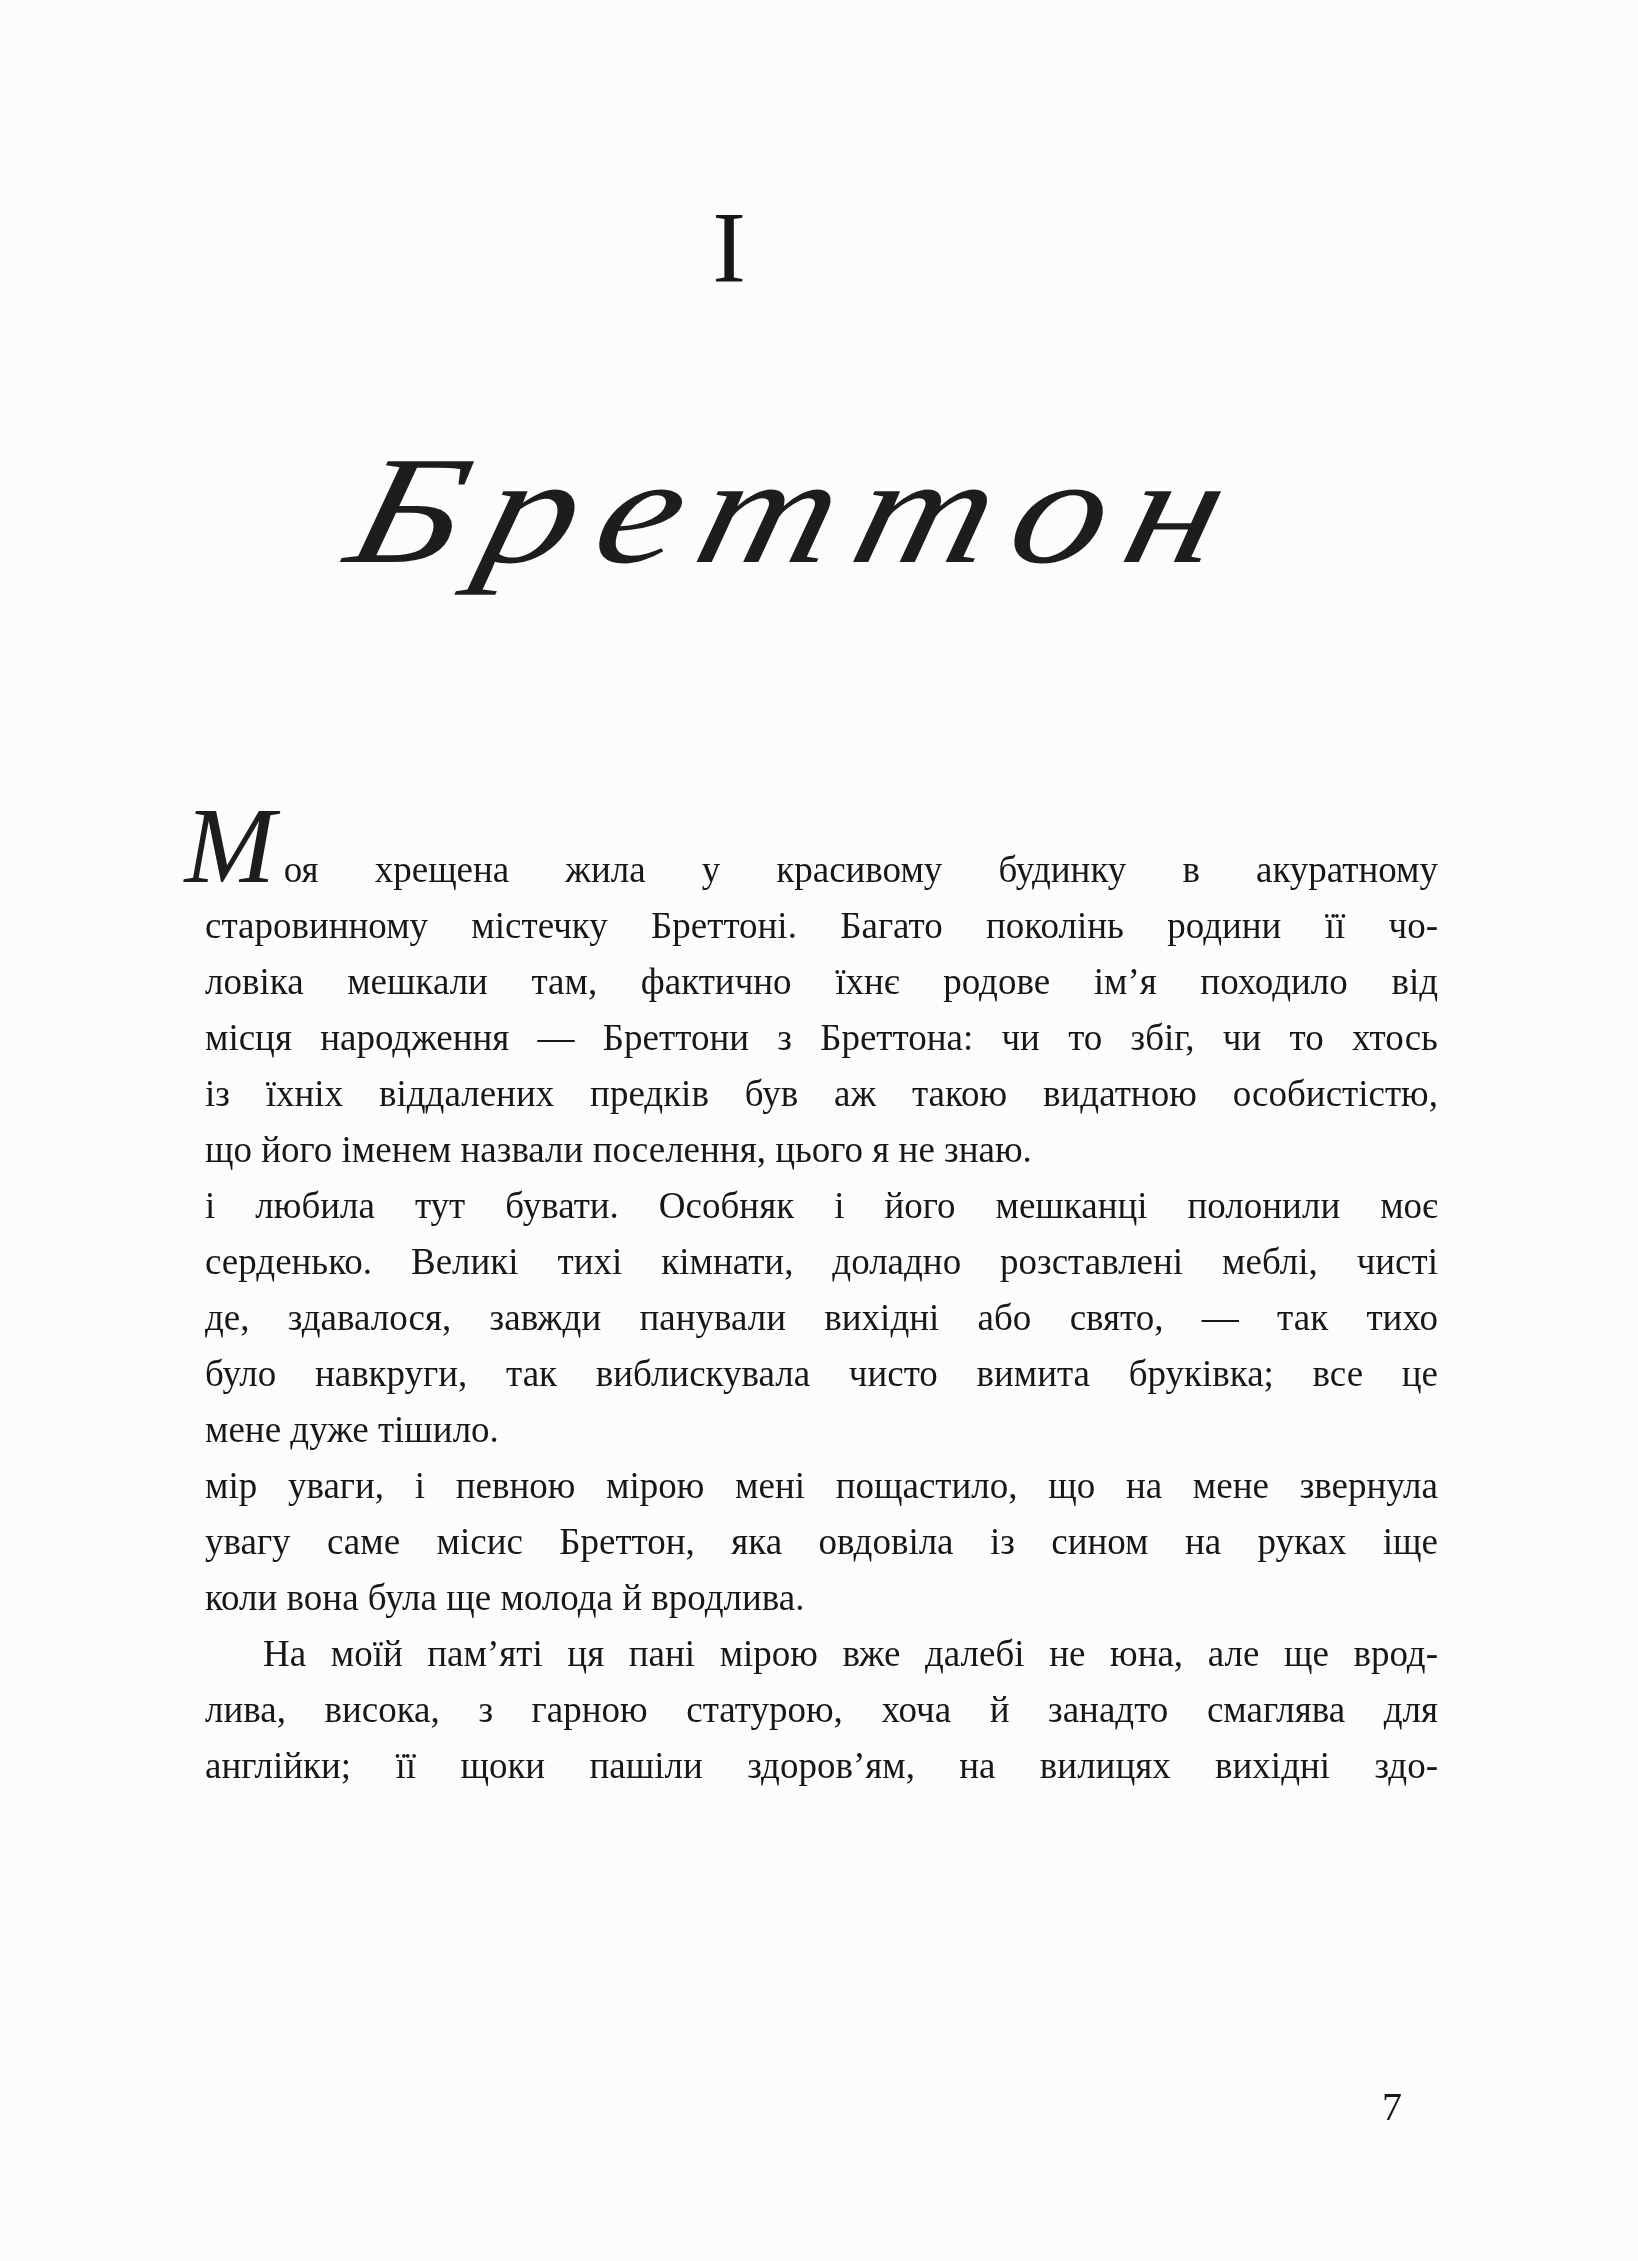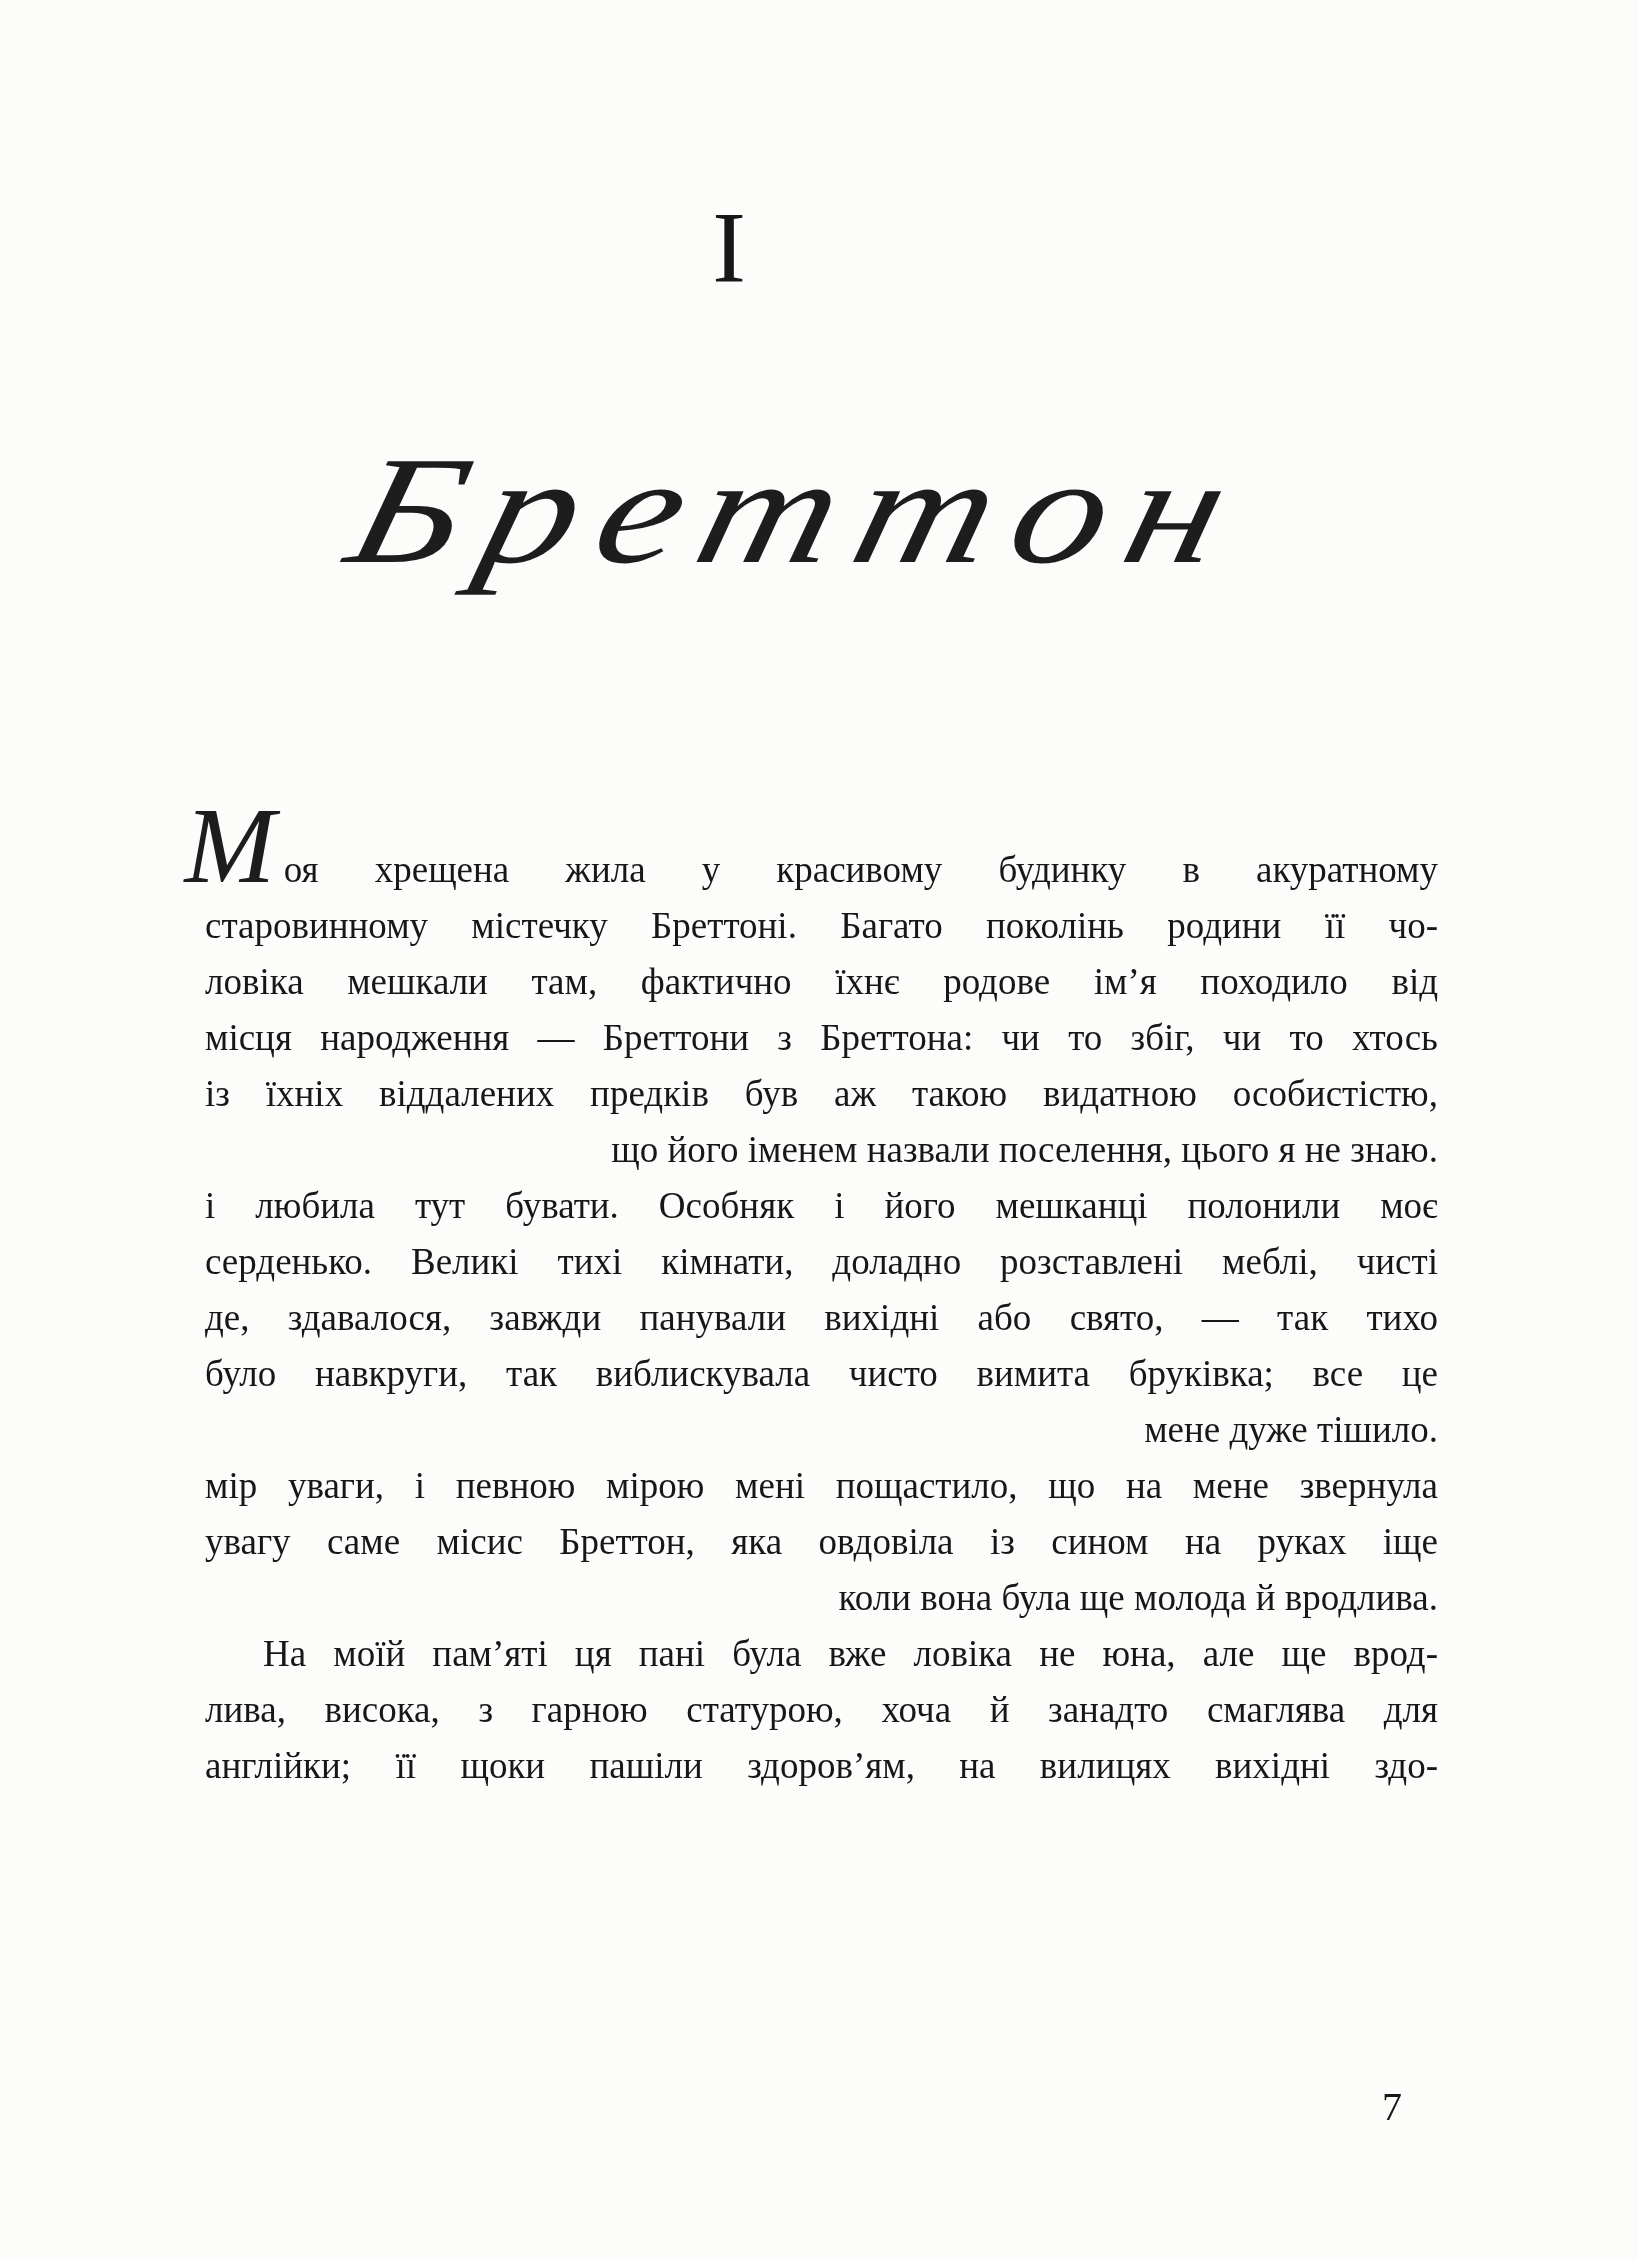--- a/index.html
+++ b/index.html
@@ -46,21 +46,21 @@
     position: absolute;
     top: 842px;
     left: 205px;
     width: 1233px;
     font-size: 37px;
   }
   .para { display: block; font-family: Liberation Serif, serif; }
   .line {
     height: 56px;
     line-height: 56px;
-    text-align: right;
+    text-align: left;
     white-space: normal;
   }
   .line.fill {
     text-align: justify;
     text-align-last: justify;
   }
   .line.indent { padding-left: 58px; }
   .dropcap {
     font-style: italic;
     font-size: 109px;
@@ -104,21 +104,21 @@
         <div class="line fill">де, здавалося, завжди панували вихідні або свято, — так тихо</div>
         <div class="line fill">було навкруги, так виблискувала чисто вимита бруківка; все це</div>
         <div class="line">мене дуже тішило.</div>
       </div>
       <div class="para">
         <div class="line fill">мір уваги, і певною мірою мені пощастило, що на мене звернула</div>
         <div class="line fill">увагу саме місис Бреттон, яка овдовіла із сином на руках іще</div>
         <div class="line">коли вона була ще молода й вродлива.</div>
       </div>
       <div class="para">
-        <div class="line fill indent">На моїй пам’яті ця пані була вже ловіка не юна, але ще врод-</div>
+        <div class="line fill indent">На моїй пам’яті ця пані мірою вже далебі не юна, але ще врод-</div>
         <div class="line fill">лива, висока, з гарною статурою, хоча й занадто смаглява для</div>
         <div class="line fill">англійки; її щоки пашіли здоров’ям, на вилицях вихідні здо-</div>
       </div>
     </div>
 
   <div class="page-number">7</div>
 </div>
 
 
 </body></html>

